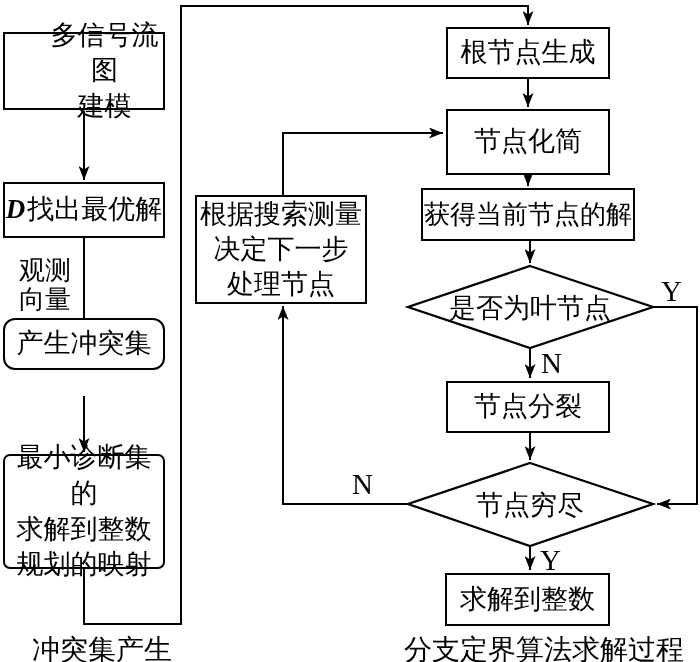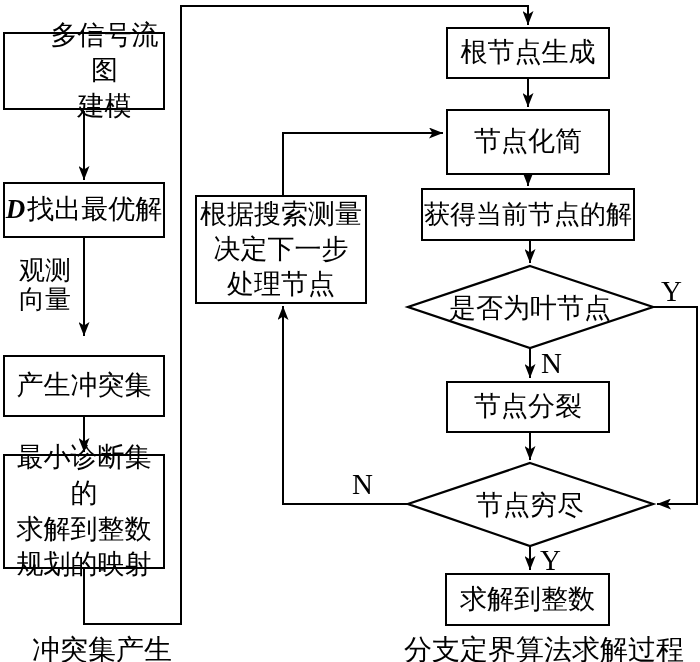--- a/index.html
+++ b/index.html
@@ -62,23 +62,23 @@
   </svg>
 
   <div class="box" style="left:3px;top:32px;width:162px;height:78px;padding-left:41px;">多信号流图
 建模</div>
 
   <div class="box" style="left:3px;top:182px;width:162px;height:56px;"><span class="bi">D</span><span>找出最优解</span></div>
 
   <div class="lbl" style="left:14px;top:256px;width:62px;">观测
 向量</div>
 
-  <div class="box" style="left:3px;top:355px;width:162px;height:62px;">产生冲突集</div>
+  <div class="box" style="left:3px;top:318px;width:162px;height:52px;border-radius:12px;">产生冲突集</div>
 
-  <div class="box" style="left:3px;top:454px;width:162px;height:115px;line-height:1.33;">最小诊断集的
+  <div class="box" style="left:3px;top:454px;width:162px;height:115px;line-height:1.33;border-radius:7px;">最小诊断集的
 求解到整数
 规划的映射</div>
 
   <div class="caption" style="left:12px;top:631px;width:180px;">冲突集产生</div>
 
   <div class="box" style="left:195px;top:195px;width:172px;height:109px;line-height:1.3;">根据搜索测量
 决定下一步
 处理节点</div>
 
   <div class="box" style="left:446px;top:27px;width:164px;height:52px;">根节点生成</div>

